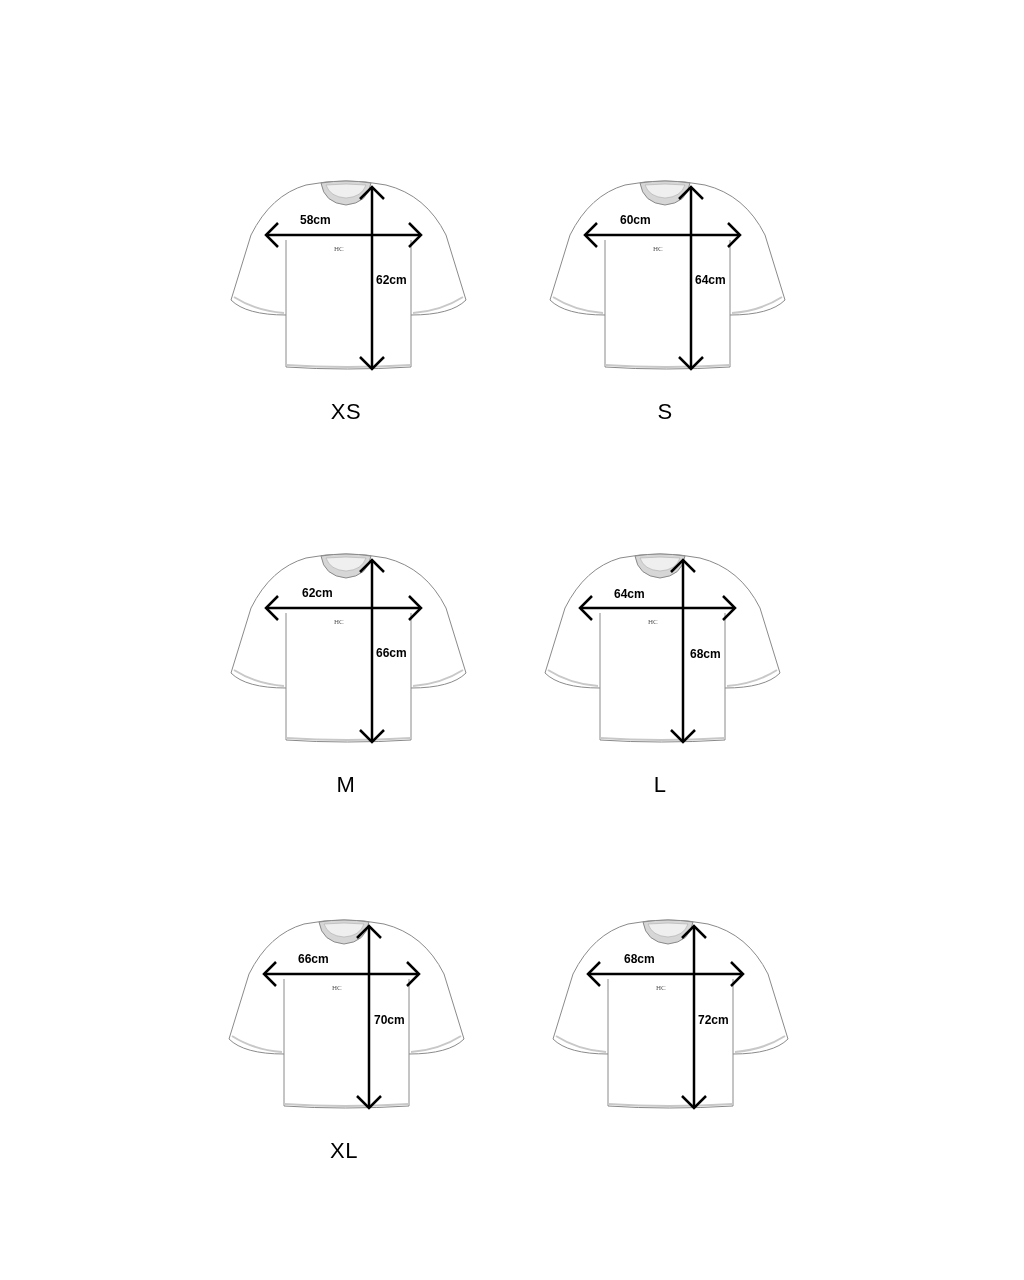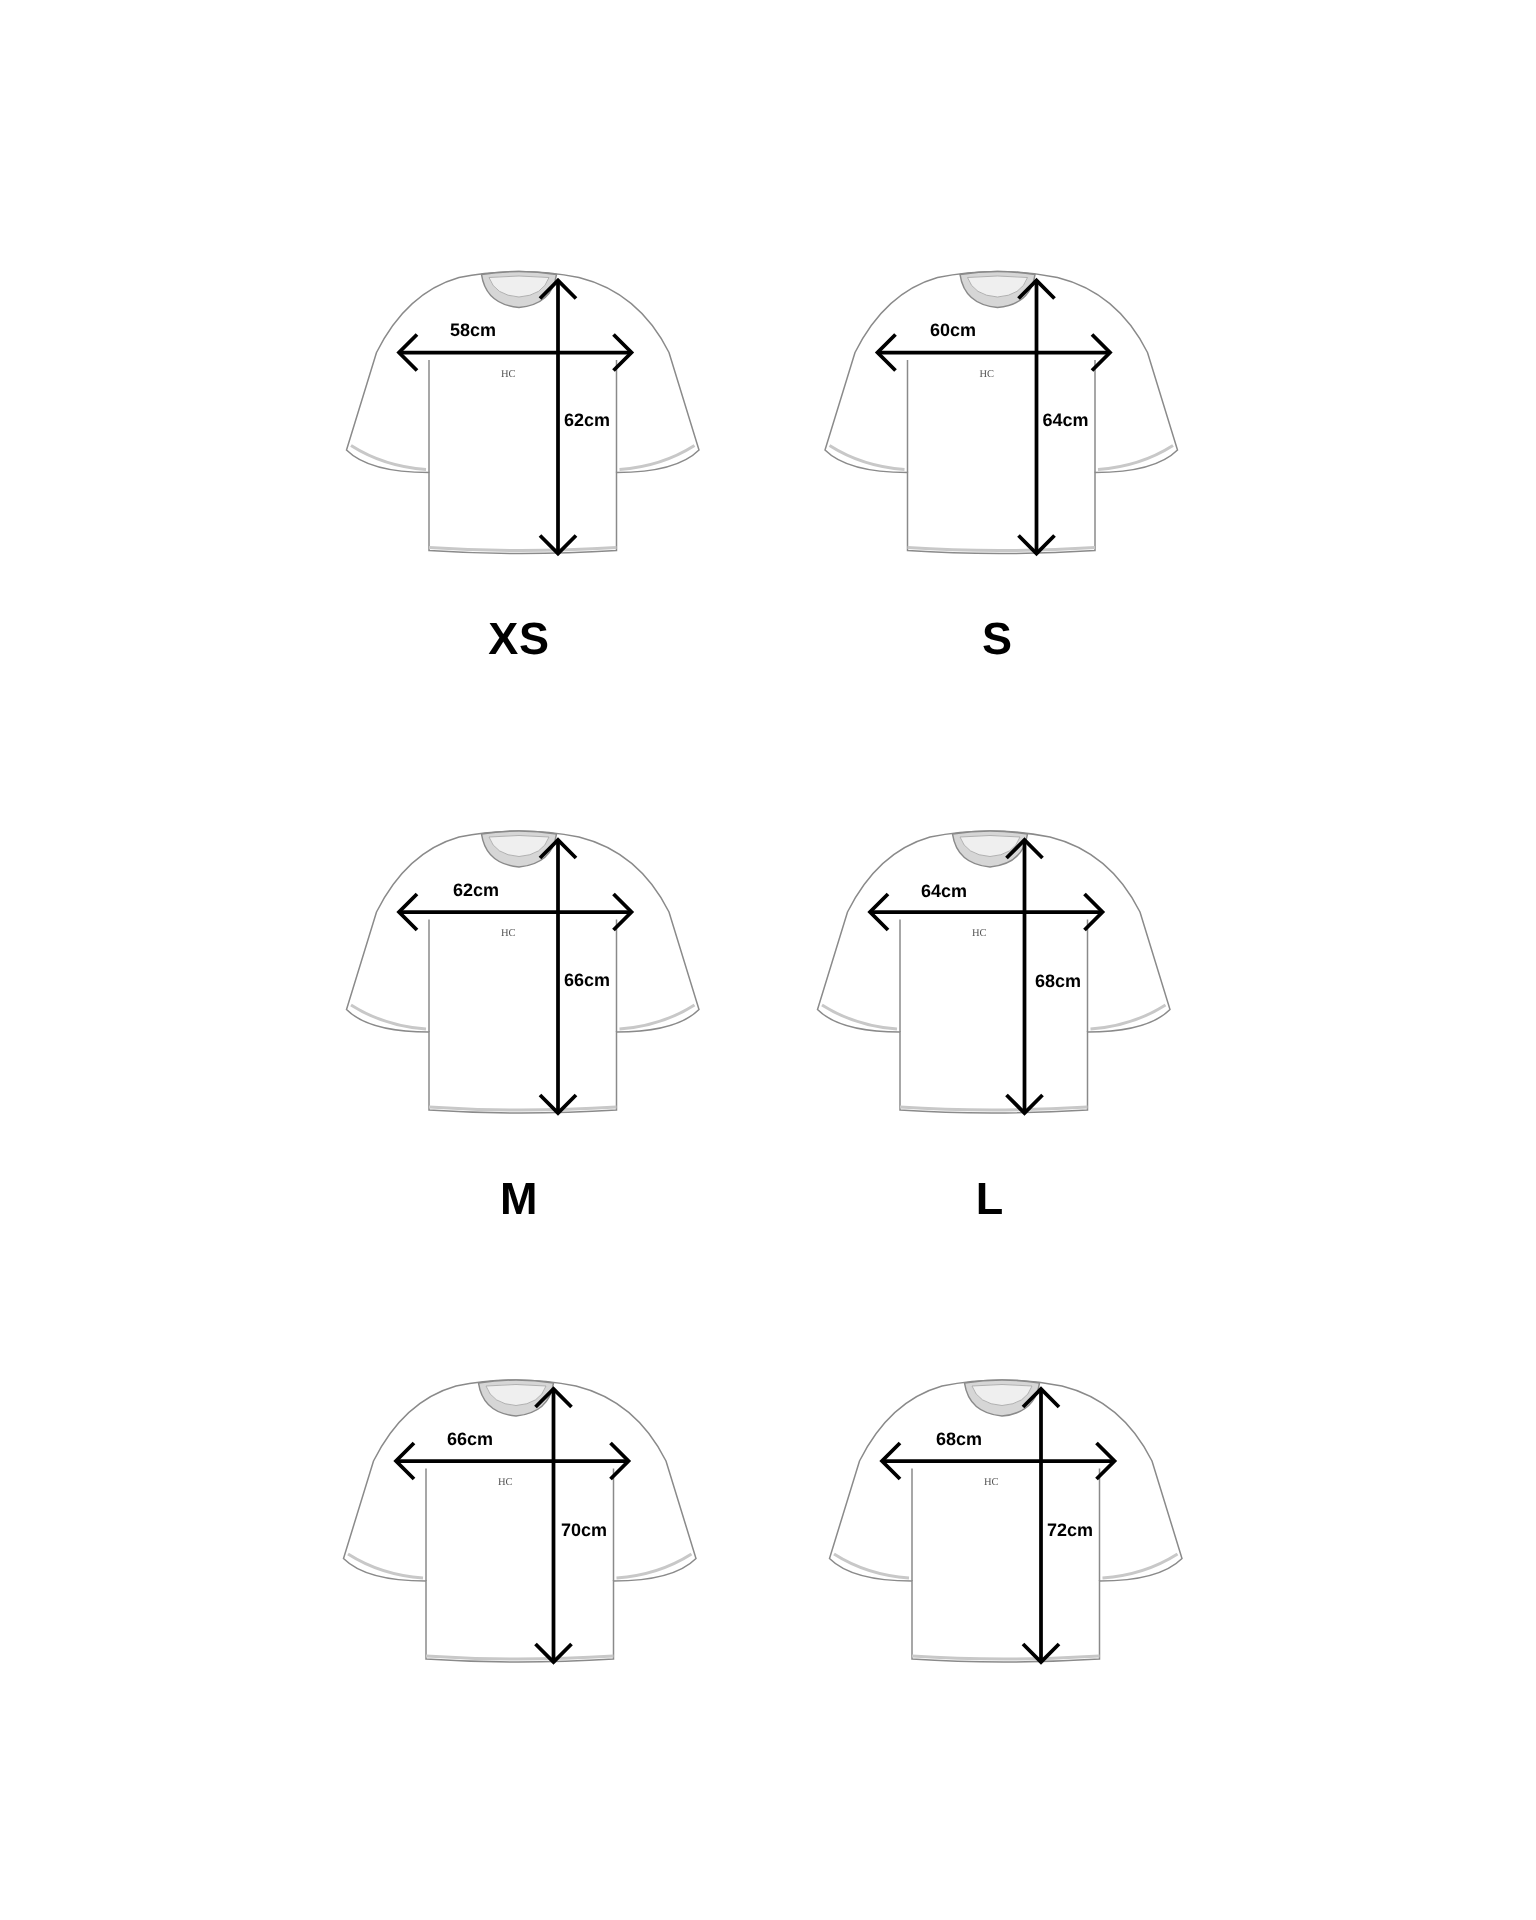--- a/index.html
+++ b/index.html
@@ -26,25 +26,24 @@
       width: 240px;
       height: 210px;
       overflow: visible;
     }
     .size-label {
       position: absolute;
       top: 224px;
       left: 0;
       width: 240px;
       text-align: center;
-      font-weight: bold;
-      font-size: 30px;
+      font-weight: normal;
+      font-size: 22px;
       color: #000;
       letter-spacing: 0.5px;
-      margin-top: 11px;
     }
     .measure-label {
       font-family: "Liberation Sans", "DejaVu Sans", sans-serif;
       font-weight: bold;
       font-size: 12px;
       fill: #000;
     }
     .logo-text {
       font-family: "Liberation Serif", "DejaVu Serif", serif;
       font-size: 7px;
@@ -201,20 +200,21 @@
         <polyline points="183,48 195,60 183,72"></polyline>
       </g>
       <g stroke="#000" stroke-width="2.5" fill="none">
         <line x1="145" y1="12" x2="145" y2="194"></line>
         <polyline points="133,24 145,12 157,24"></polyline>
         <polyline points="133,182 145,194 157,182"></polyline>
       </g>
       <text class="measure-label" x="74" y="49">66cm</text>
       <text class="measure-label" x="150" y="110">70cm</text>
     </svg>
+    <div class="size-label">XL</div>
   </div>
 
   <div class="chart-cell" style="left:548px; top:914px;">
     <svg viewBox="0 0 240 210">
       <g>
         <path d="M80 10 Q120 2 160 10 Q200 20 220 60 L240 125 Q225 140 185 140 L185 192 Q120 196 60 192 L60 140 Q20 140 5 125 L25 60 Q45 20 80 10 Z" fill="#fff" stroke="#8a8a8a" stroke-width="1"></path>
         <path d="M60 65 L60 140" stroke="#8a8a8a" stroke-width="1" fill="none"></path>
         <path d="M185 65 L185 140" stroke="#8a8a8a" stroke-width="1" fill="none"></path>
         <path d="M60 190 Q120 194 185 190" stroke="#c8c8c8" stroke-width="2" fill="none"></path>
         <path d="M8 122 Q30 136 58 138" stroke="#c8c8c8" stroke-width="2" fill="none"></path>

